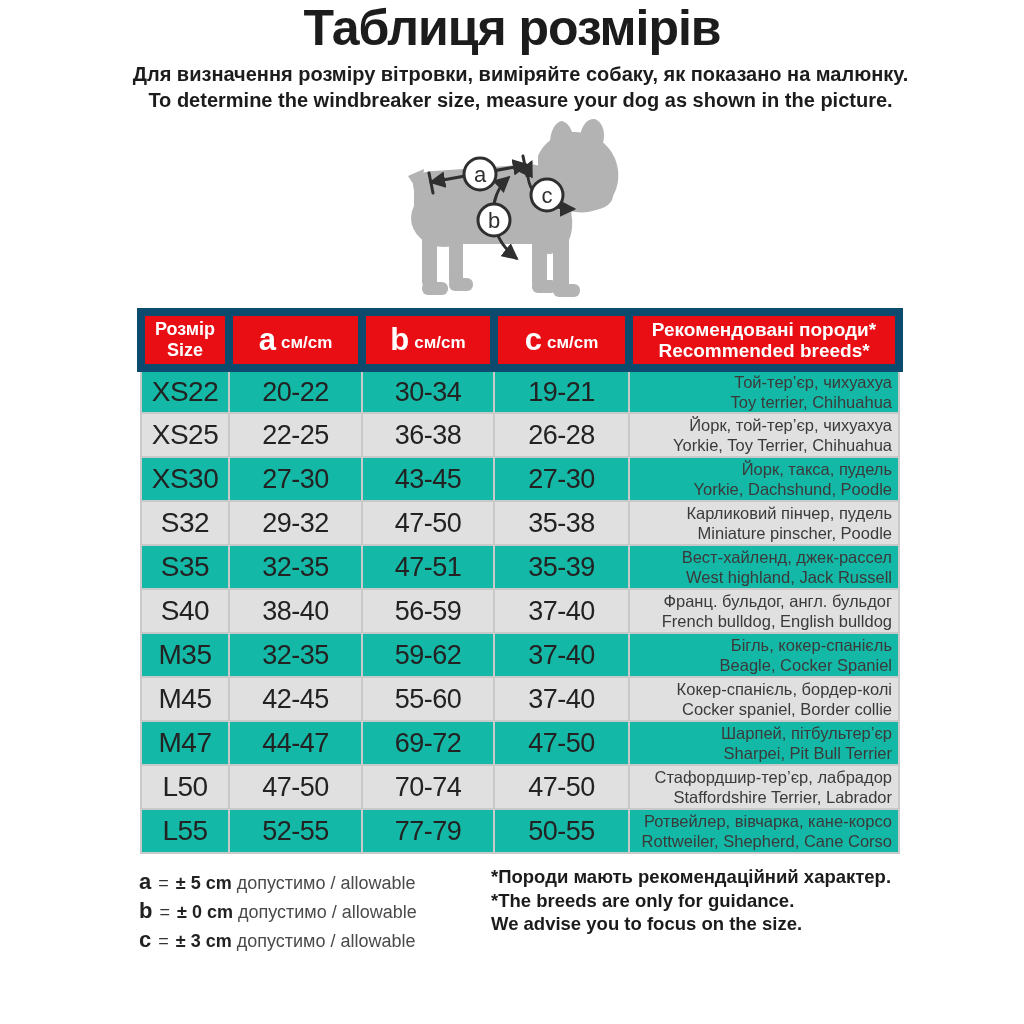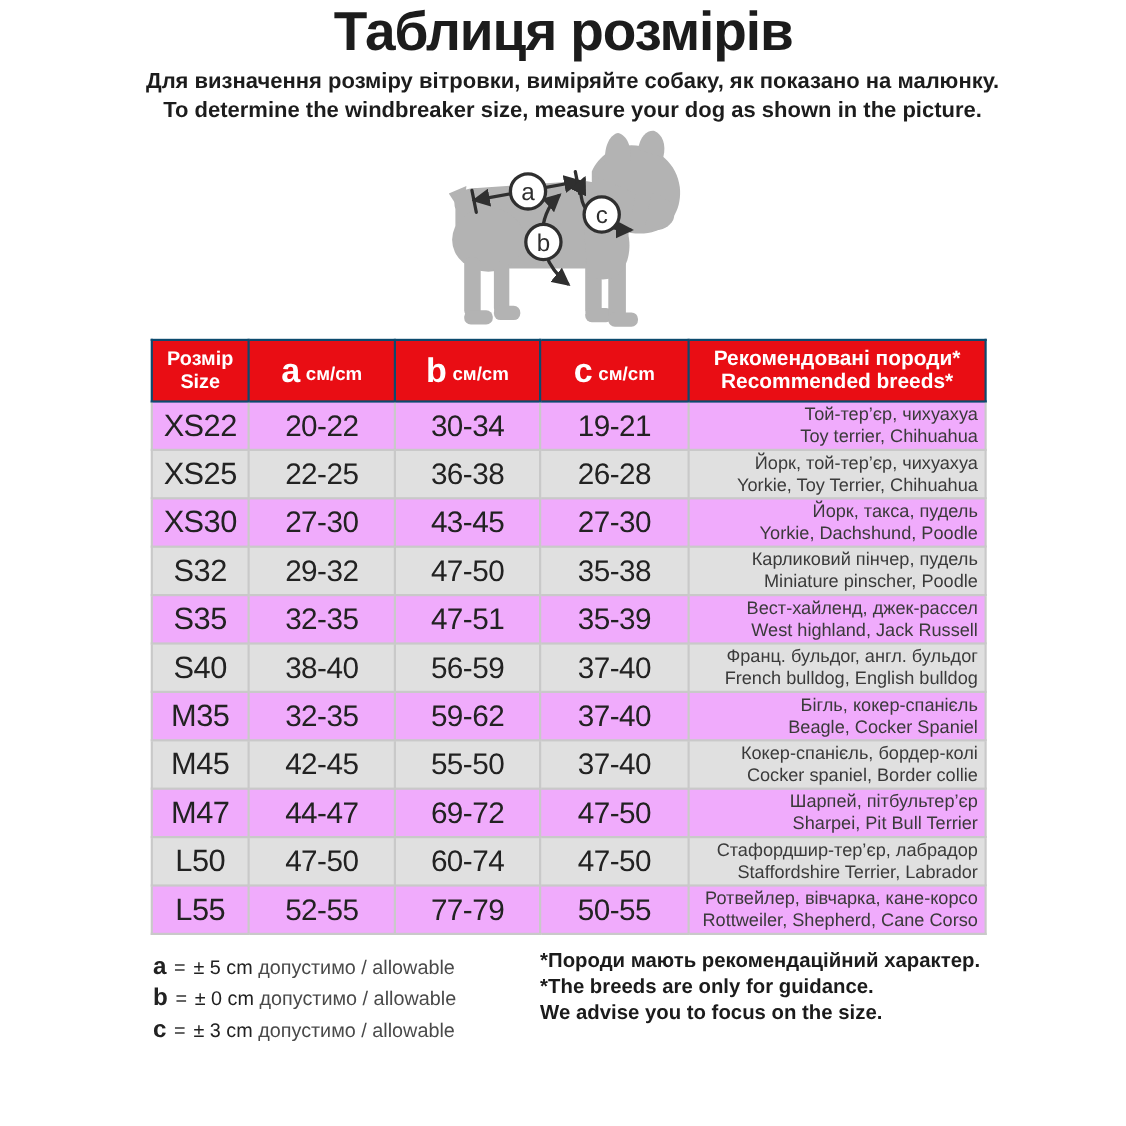--- a/index.html
+++ b/index.html
@@ -25,41 +25,41 @@
   .anno-circle{fill:#fff;stroke:var(--annotation,#2f2f2f);stroke-width:3;}
   .anno-text{font-family:"Liberation Sans","DejaVu Sans",sans-serif;font-size:22px;fill:var(--annotation,#2f2f2f);text-anchor:middle;}
   .arrow-head{fill:var(--annotation,#2f2f2f);}
 
   table.size-table{border-collapse:collapse;table-layout:fixed;width:758px;margin-left:137px;}
   .size-table col.c1{width:88px;} .size-table col.c2{width:133px;}
   .size-table col.c3{width:132px;} .size-table col.c4{width:135px;}
   .size-table col.c5{width:270px;}
   .size-table th{
     background:var(--header_red,#e90d14); color:#fff; height:56px;
-    border:2px solid #0c4a6e; text-align:center; vertical-align:middle; font-weight:700;
+    border:8px solid #0c4a6e; text-align:center; vertical-align:middle; font-weight:700;
   }
   .th-two{font-size:18px;line-height:21px;}
   .th-breeds{font-size:19px;line-height:21px;}
   .hletter{font-size:31px;font-weight:700;margin-right:5px;vertical-align:-2px;}
   .hunit{font-size:17px;font-weight:700;}
   .size-table td{
     border:2px solid var(--border,#c9c9c9); height:44px; vertical-align:middle;
-    text-align:center; background:#f0abfc; padding:0 6px;
+    text-align:center; background:#14b8a6; padding:0 6px;
   }
   .size-table tbody tr:nth-child(even) td{background:var(--row_alt,#e0e0e0);}
   td.cell-size{font-size:28px;letter-spacing:-0.5px;color:#222;}
   td.cell-num{font-size:27px;letter-spacing:-0.5px;color:#222;}
   td.cell-breeds{text-align:right;padding-left:10px;color:var(--text_mid,#3a3a3a);font-size:16.5px;line-height:20px;}
 
   .footer{display:flex;margin:11px 0 0 139px;width:780px;}
   .tolerances{width:352px;padding-top:3px;}
   .tol-line{font-size:18px;line-height:27px;color:#333;}
   .tol-letter{font-size:22px;font-weight:700;color:#222;}
   .tol-eq{font-size:18px;color:#333;padding:0 2px;}
-  .tol-val{font-weight:400;color:#222;}
+  .tol-val{font-weight:700;color:#222;}
   .tol-note{color:#4a4a4a;}
   .footnote{flex:1;font-weight:700;font-size:18.5px;line-height:23.5px;color:#1b1b1b;}
 </style>
 </head>
 <body>
 
 <div class="page">
 
   <div class="title">
     <div>Таблиця розмірів</div>
@@ -210,41 +210,41 @@
       <td class="cell-num">59-62</td>
       <td class="cell-num">37-40</td>
       <td class="cell-breeds">
         <div>Бігль, кокер-спанієль</div>
         <div>Beagle, Cocker Spaniel</div>
       </td>
     </tr>
         <tr>
       <td class="cell-size">M45</td>
       <td class="cell-num">42-45</td>
-      <td class="cell-num">55-50</td>
+      <td class="cell-num">55-60</td>
       <td class="cell-num">37-40</td>
       <td class="cell-breeds">
         <div>Кокер-спанієль, бордер-колі</div>
         <div>Cocker spaniel, Border collie</div>
       </td>
     </tr>
         <tr>
       <td class="cell-size">M47</td>
       <td class="cell-num">44-47</td>
       <td class="cell-num">69-72</td>
       <td class="cell-num">47-50</td>
       <td class="cell-breeds">
         <div>Шарпей, пітбультер’єр</div>
         <div>Sharpei, Pit Bull Terrier</div>
       </td>
     </tr>
         <tr>
       <td class="cell-size">L50</td>
       <td class="cell-num">47-50</td>
-      <td class="cell-num">60-74</td>
+      <td class="cell-num">70-74</td>
       <td class="cell-num">47-50</td>
       <td class="cell-breeds">
         <div>Стафордшир-тер’єр, лабрадор</div>
         <div>Staffordshire Terrier, Labrador</div>
       </td>
     </tr>
         <tr>
       <td class="cell-size">L55</td>
       <td class="cell-num">52-55</td>
       <td class="cell-num">77-79</td>

